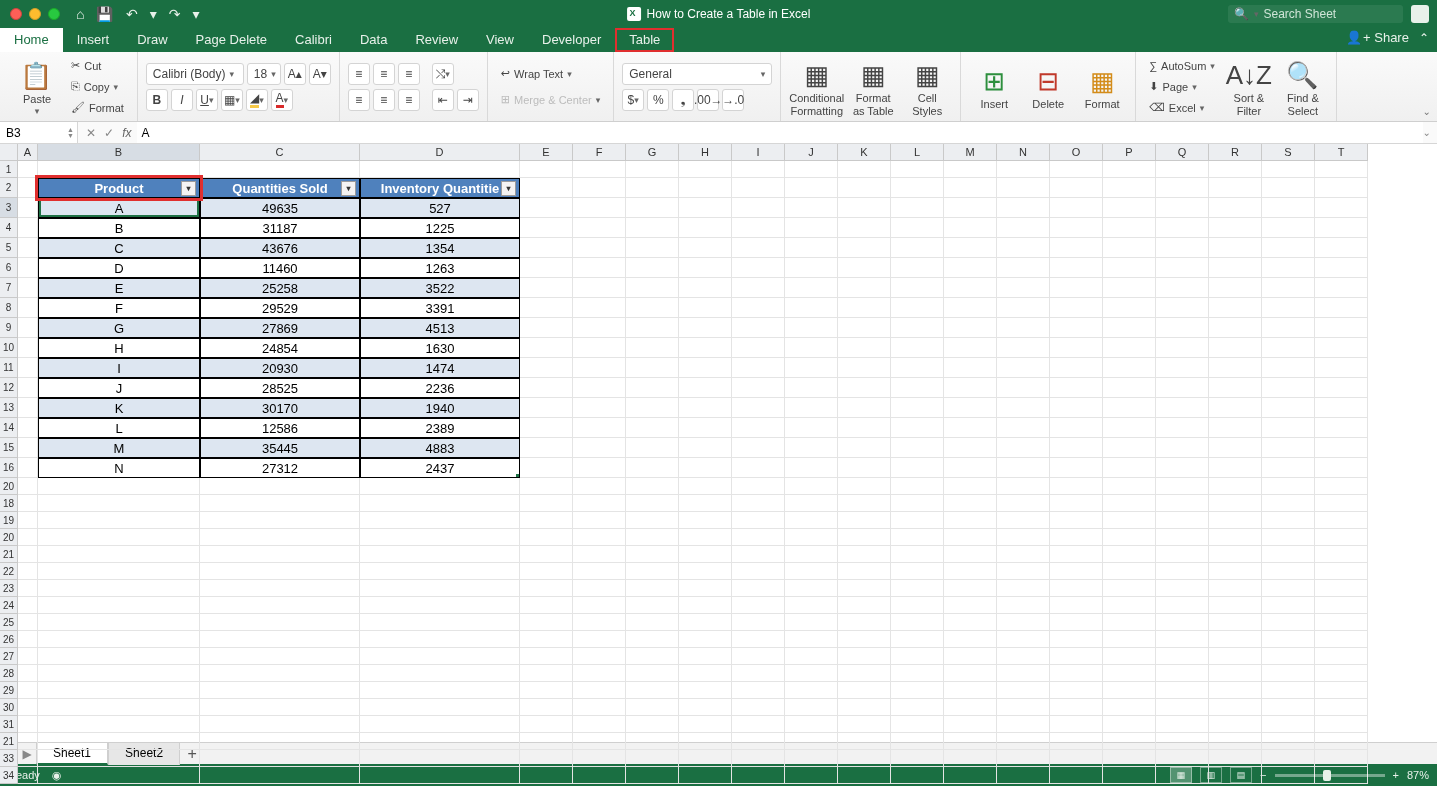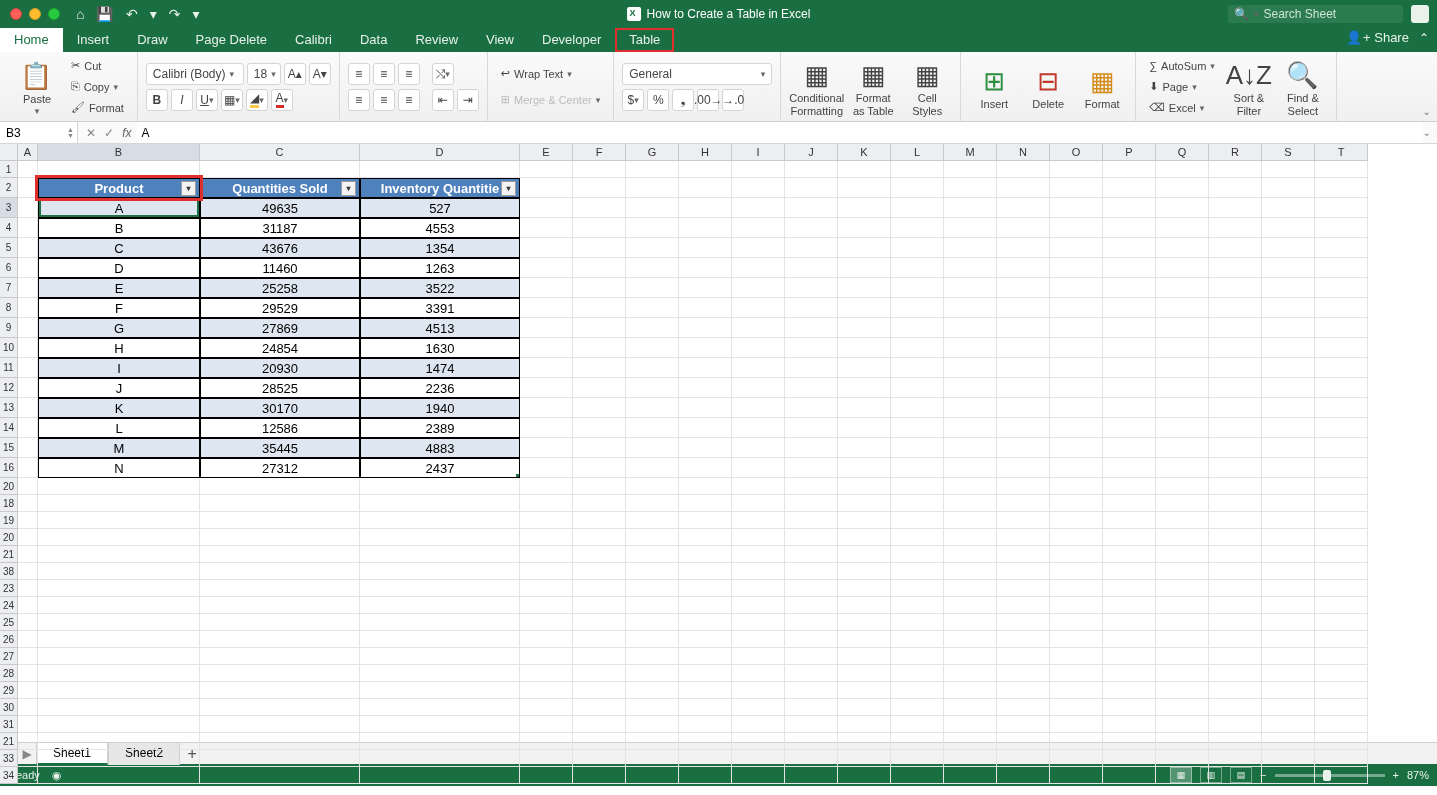--- a/index.html
+++ b/index.html
@@ -386,21 +386,21 @@
       <div class="rh tall">12</div>
       <div class="rh tall">13</div>
       <div class="rh tall">14</div>
       <div class="rh tall">15</div>
       <div class="rh tall">16</div>
       <div class="rh">20</div>
       <div class="rh">18</div>
       <div class="rh">19</div>
       <div class="rh">20</div>
       <div class="rh">21</div>
-      <div class="rh">38</div>
+      <div class="rh">22</div>
       <div class="rh">23</div>
       <div class="rh">24</div>
       <div class="rh">25</div>
       <div class="rh">26</div>
       <div class="rh">27</div>
       <div class="rh">28</div>
       <div class="rh">29</div>
       <div class="rh">30</div>
       <div class="rh">31</div>
       <div class="rh">21</div>
@@ -480,21 +480,21 @@
         <div class="cell" style="width: 53px;"></div>
         <div class="cell" style="width: 53px;"></div>
         <div class="cell" style="width: 53px;"></div>
         <div class="cell" style="width: 53px;"></div>
         <div class="cell" style="width: 53px;"></div>
       </div>
       <div class="gridrow tall">
         <div class="cell" style="width: 20px;"></div>
         <div class="cell tcell" style="width: 162px;">B</div>
         <div class="cell tcell" style="width: 160px;">31187</div>
-        <div class="cell tcell" style="width: 160px;">4553</div>
+        <div class="cell tcell" style="width: 160px;">1225</div>
         <div class="cell" style="width: 53px;"></div>
         <div class="cell" style="width: 53px;"></div>
         <div class="cell" style="width: 53px;"></div>
         <div class="cell" style="width: 53px;"></div>
         <div class="cell" style="width: 53px;"></div>
         <div class="cell" style="width: 53px;"></div>
         <div class="cell" style="width: 53px;"></div>
         <div class="cell" style="width: 53px;"></div>
         <div class="cell" style="width: 53px;"></div>
         <div class="cell" style="width: 53px;"></div>

